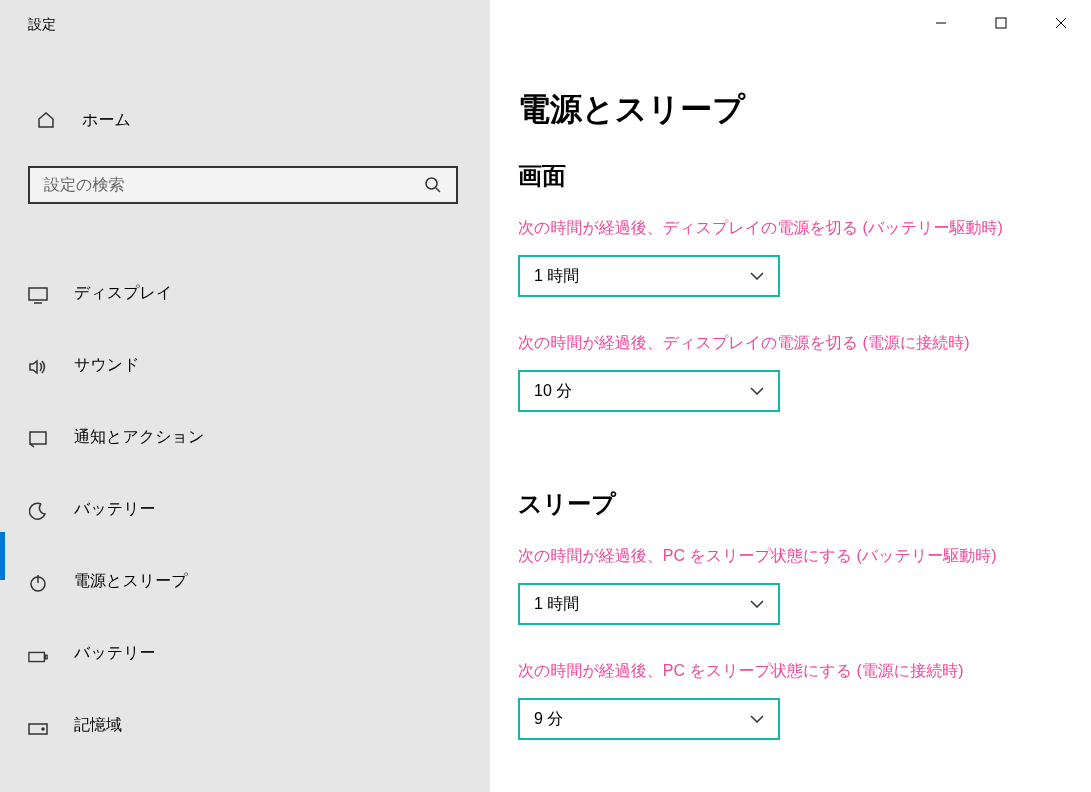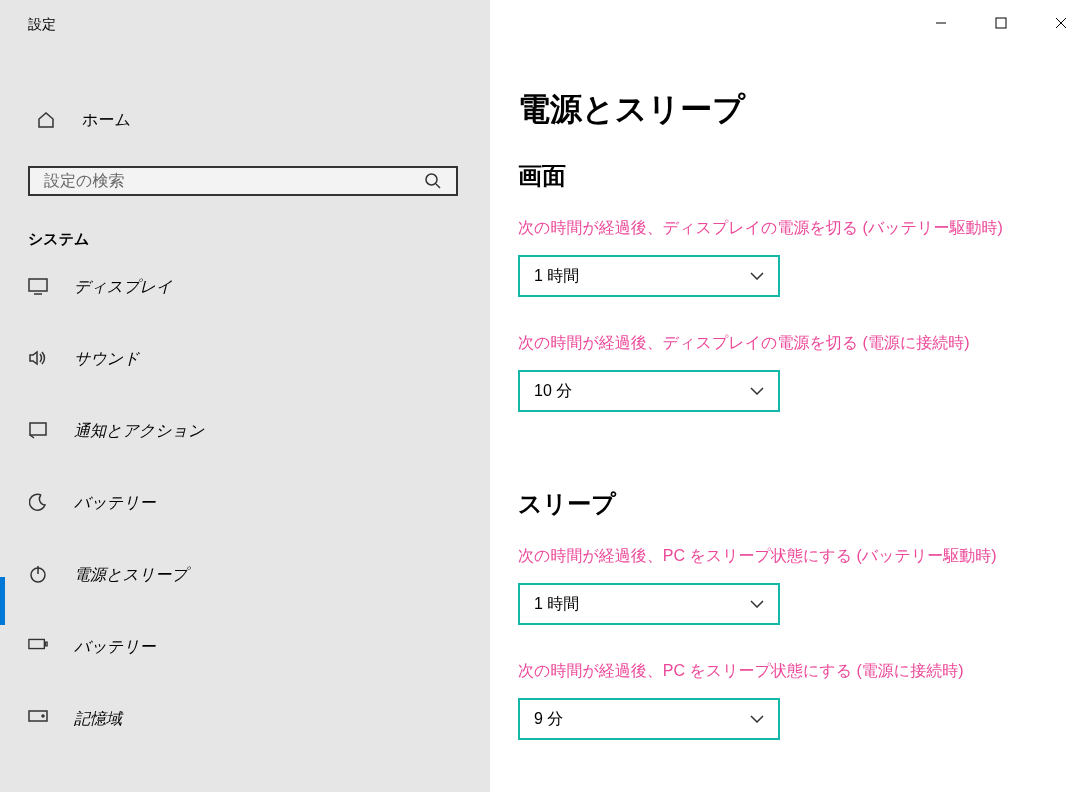--- a/index.html
+++ b/index.html
@@ -45,21 +45,21 @@
   font-size: 16px;
   color: #000;
 }
 
 .search-wrap {
   padding: 0 28px;
   margin-top: 16px;
 }
 .search-box {
   width: 430px;
-  height: 30px;
+  height: 38px;
   border: 2px solid #333;
   background: #f3f3f3;
   display: flex;
   align-items: center;
   padding: 0 14px;
 }
 .search-input {
   flex: 1;
   border: none;
   background: transparent;
@@ -76,26 +76,25 @@
   font-size: 15px;
   font-weight: 600;
   color: #000;
 }
 
 .nav-list {
   margin-top: 28px;
 }
 .nav-item {
   display: flex;
-  align-items: flex-start;
+  align-items: flex-end;
   padding: 0 28px;
   height: 72px;
   cursor: pointer;
   position: relative;
-  font-style: italic;
 }
 .nav-item.active::before {
   content: "";
   position: absolute;
   left: 0;
   top: 12px;
   bottom: 12px;
   width: 5px;
   background: #0078d7;
 }
@@ -199,21 +198,20 @@
       <input class="search-input" placeholder="設定の検索" style="">
       <span class="search-icon">
         <svg width="18" height="18" viewBox="0 0 18 18" fill="none" stroke="currentColor" stroke-width="1.5">
           <circle cx="7.5" cy="7.5" r="5.5"></circle>
             <line x1="12" y1="12" x2="16" y2="16"></line>
         </svg>
       </span>
     </div>
   </div>
 
-  <div class="category-label">システム</div>
 
   <div class="nav-list">
     <div class="nav-item">
       <span class="icon">
         <svg width="20" height="18" viewBox="0 0 20 18" fill="none" stroke="currentColor" stroke-width="1.5">
           <rect x="1" y="2" width="18" height="12"></rect>
             <line x1="6" y1="17" x2="14" y2="17"></line>
         </svg>
       </span>
       <span class="label">ディスプレイ</span>

